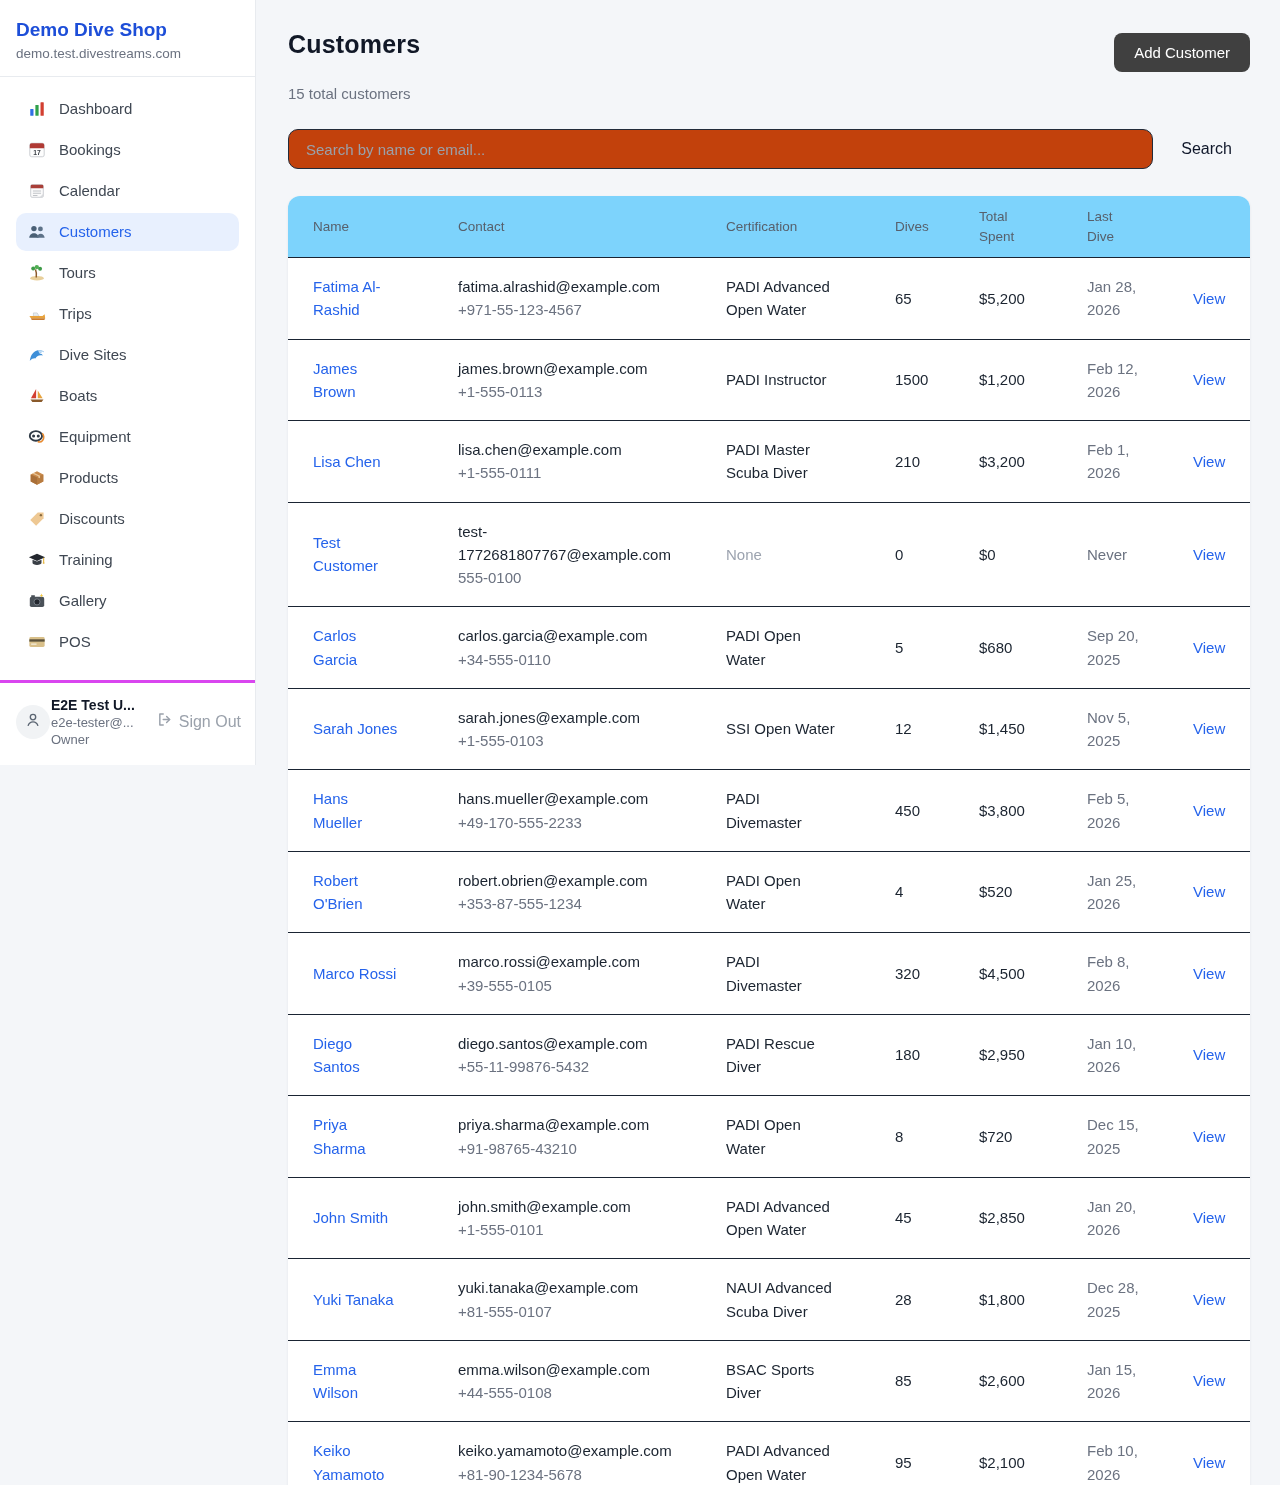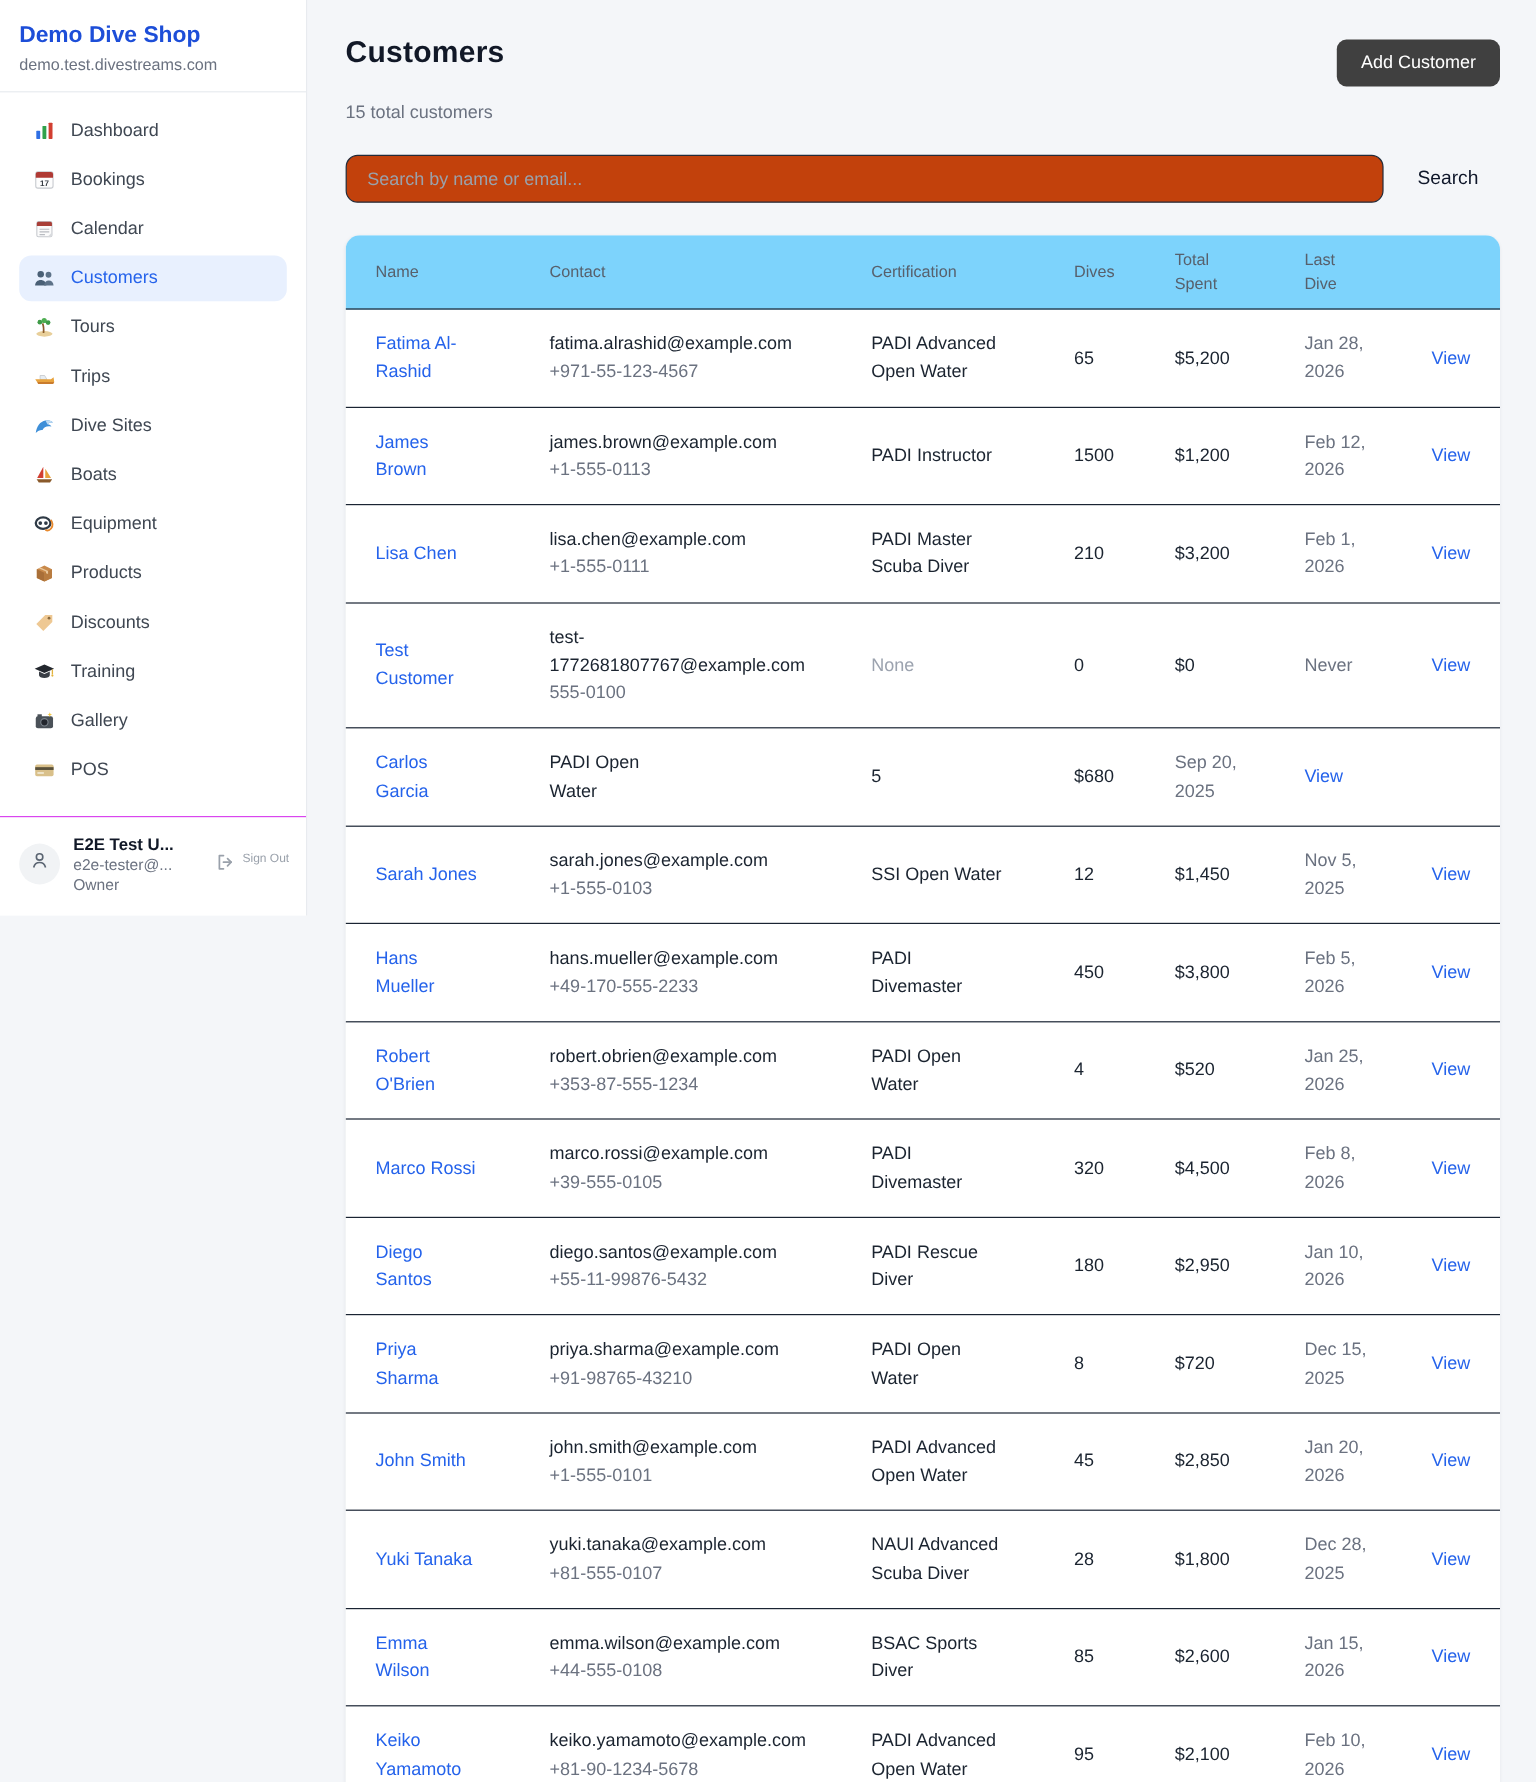--- a/index.html
+++ b/index.html
@@ -26,36 +26,36 @@
   .nav-item {
     display:flex; align-items:center; gap:13px;
     padding:10px 12px; margin-bottom:3px;
     border-radius:10px;
     font-size:15px; color:#3f4752;
     cursor:pointer;
   }
   .nav-item .icon { width:18px; height:18px; display:inline-flex; flex:none; }
   .nav-item.active { background:#e8f0fe; color:#2563eb; }
   .user-box {
-    border-top:1px solid #d946ef;
+    border-top:3px solid #d946ef;
     padding:14px 14px 18px 16px;
-    display:flex; align-items:center; gap:11px;
+    display:flex; align-items:center; gap:1px;
   }
   .avatar {
     width:34px; height:34px; border-radius:50%;
     background:#f1f3f5; flex:none;
     display:flex; align-items:center; justify-content:center;
   }
   .user-info { min-width:0; }
   .user-name { font-size:14px; font-weight:bold; color:#111827; white-space:nowrap; }
   .user-email { font-size:13px; color:#6b7280; margin-top:2px; white-space:nowrap; }
   .user-role { font-size:13px; color:#6b7280; margin-top:2px; }
   .sign-out {
-    margin-left:auto; display:flex; gap:6px;
-    color:#9aa1ab; font-size:10px; background:none; border:none;
+    margin-left:auto; display:flex; align-items:center; gap:6px;
+    color:#9aa1ab; font-size:16px; background:none; border:none;
     font-family:inherit; cursor:pointer; white-space:nowrap;
   }
 
   
   .main { flex:1; padding:0 30px 0 32px; min-width:0; }
   .page-header { display:flex; align-items:flex-start; justify-content:space-between; margin-top:30px; }
   .page-title { font-size:25px; font-weight:bold; color:#111827; letter-spacing:.2px; }
   .page-subtitle { font-size:15px; color:#6b7280; margin-top:26px; }
   .btn-primary {
     background:#404040; color:#ffffff; border:none; border-radius:8px;
@@ -418,20 +418,24 @@
     <div class="cell">
       <a class="view-link">View</a>
     </div>
   </div>
 
   <div class="tgrid trow">
     <div class="cell">
       <a class="name-link">Carlos Garcia</a>
     </div>
     <div class="cell">
+      <div class="email">carlos.garcia@example.com</div>
+      <div class="phone">+34-555-0110</div>
+    </div>
+    <div class="cell">
       <div class="cert">PADI Open Water</div>
     </div>
     <div class="cell dives">5</div>
     <div class="cell spent">$680</div>
     <div class="cell">
       <div class="lastdive">Sep 20, 2025</div>
     </div>
     <div class="cell">
       <a class="view-link">View</a>
     </div>

